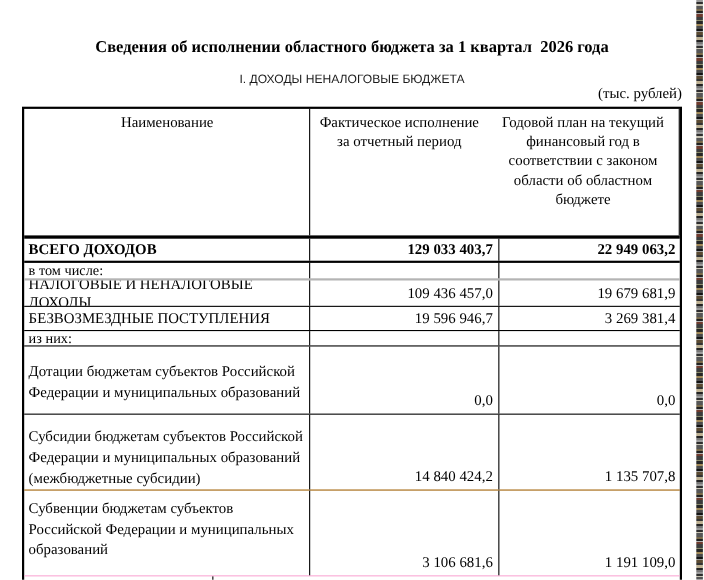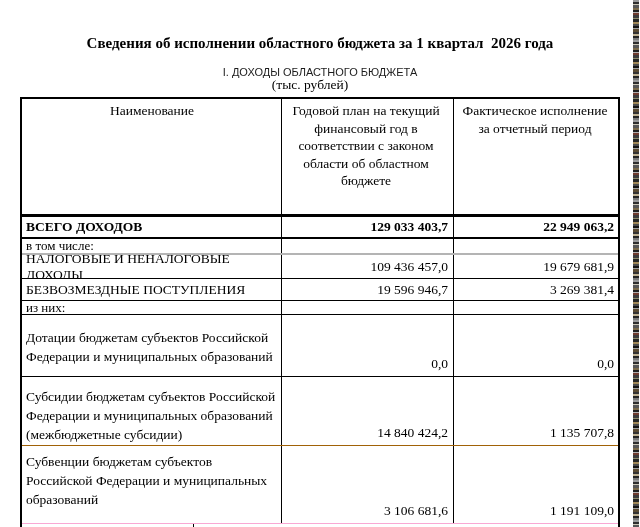--- a/index.html
+++ b/index.html
@@ -19,21 +19,21 @@
     white-space: pre-wrap;
   }
   .subtitle {
     position: absolute; top: 66px; left: 0; width: 640px;
     text-align: center;
     font-family: "Liberation Sans", "DejaVu Sans", sans-serif;
     font-size: 11px; color: #1c1c1c;
   }
   .units {
     position: absolute; top: 77px; left: 0; width: 620px;
-    text-align: center;
+    text-align: right;
     font-size: 13.5px;
   }
 
   .btable {
     position: absolute; left: 20px; top: 97px; width: 600px;
     border: 2px solid #000;
     box-sizing: border-box;
     font-size: 13.5px;
   }
   .row { display: flex; align-items: stretch; box-sizing: border-box; }
@@ -90,29 +90,29 @@
       #333333 32px, #333333 34px,
       #bdb092 34px, #bdb092 36px,
       #222222 36px, #222222 38px,
       #777777 38px, #777777 40px);
   }
 </style>
 </head>
 <body>
 
 <div class="title">Сведения об исполнении областного бюджета за 1 квартал  2026 года</div>
-<div class="subtitle">I. ДОХОДЫ ОБЛАСТНОГО БЮДЖЕТА</div>
+<div class="subtitle">I. ДОХОДЫ НЕНАЛОГОВЫЕ БЮДЖЕТА</div>
 <div class="units">(тыс. рублей)</div>
 
 <div class="btable">
 
   <div class="row r-header">
     <div class="c c1">Наименование</div>
+    <div class="c c3">Фактическое исполнение за отчетный период</div>
     <div class="c c2">Годовой план на текущий финансовый год в соответствии с законом области об областном бюджете</div>
-    <div class="c c3">Фактическое исполнение за отчетный период</div>
   </div>
 
   <div class="row r-total">
     <div class="c c1 vlab">ВСЕГО ДОХОДОВ</div>
     <div class="c c2 vnum">129 033 403,7</div>
     <div class="c c3 vnum">22 949 063,2</div>
   </div>
 
   <div class="row r-note1">
     <div class="c c1 vlab">в том числе:</div>

